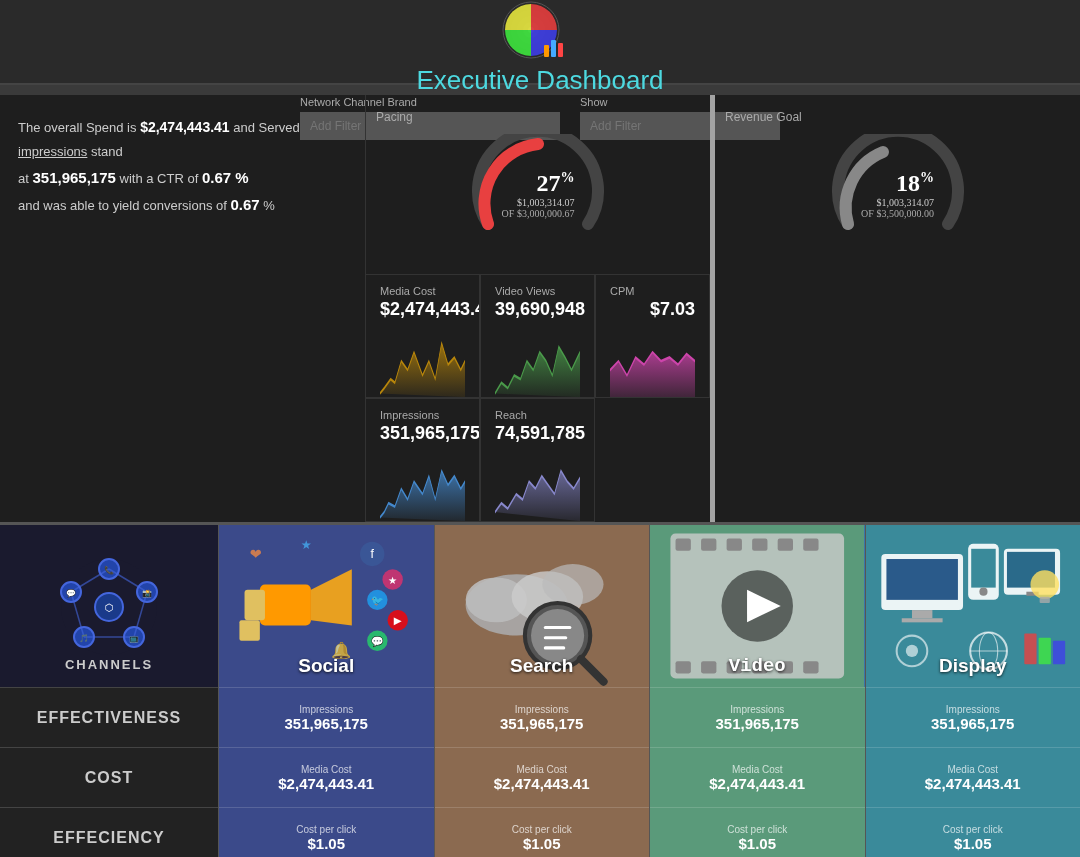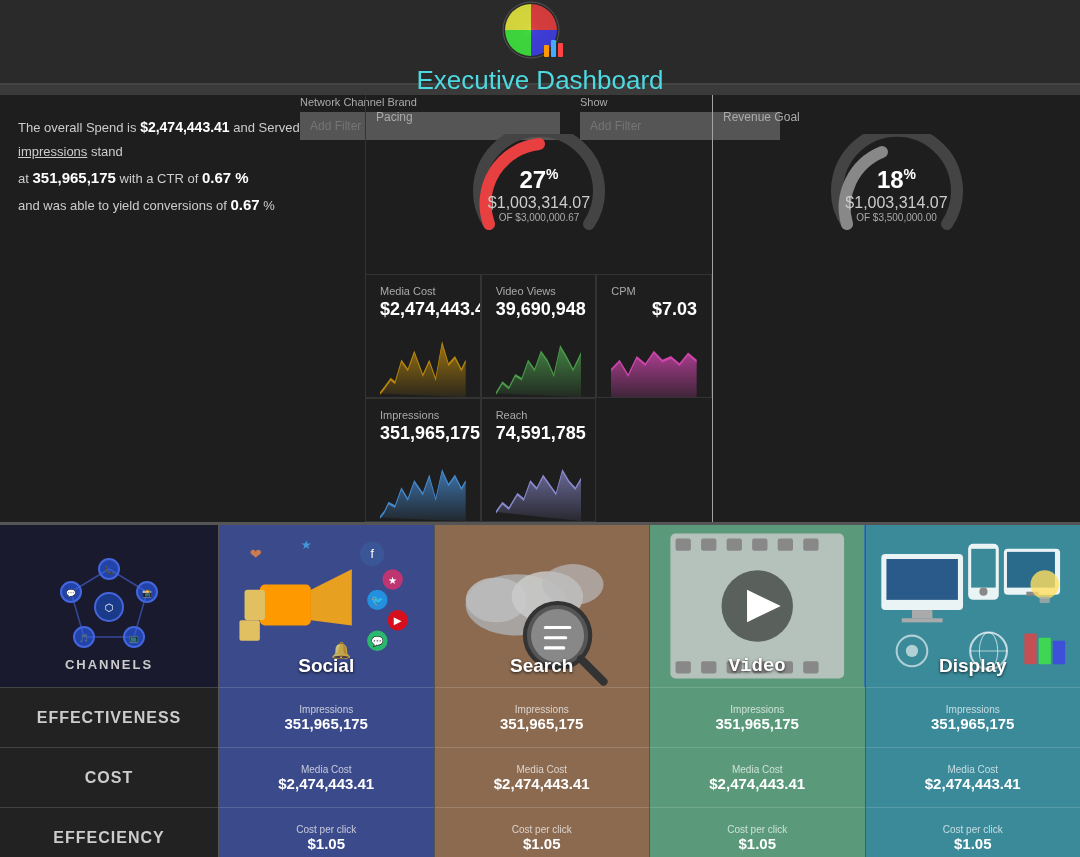--- a/index.html
+++ b/index.html
@@ -108,31 +108,32 @@
       height: 120px;
       display: flex;
       align-items: center;
       justify-content: center;
     }
     .gauge-svg {
       position: absolute;
       top: 0; left: 0;
     }
     .gauge-center-text {
-      text-align: center;
+      text-align: right;
       z-index: 1;
+      font-family: Liberation Serif, serif;
     }
     .gauge-percent {
       font-size: 24px;
       font-weight: bold;
       color: #fff;
     }
     .gauge-percent sup { font-size: 14px; }
     .gauge-amount {
-      font-size: 16px;
+      font-size: 10px;
       color: #ccc;
     }
     .gauge-of {
       font-size: 10px;
       color: #aaa;
     }
 
     
     .metrics-grid {
       display: grid;
@@ -437,21 +438,21 @@
               </defs>
             <path d="M0,35 L15,30 L30,33 L50,25 L65,28 L80,18 L95,22 L110,15 L125,20 L140,25 L155,12 L170,18 L185,22 L200,16 L200,40 Z" fill="url(#g4)"></path>
             <path d="M0,35 L15,30 L30,33 L50,25 L65,28 L80,18 L95,22 L110,15 L125,20 L140,25 L155,12 L170,18 L185,22 L200,16" fill="none" stroke="#8888cc" stroke-width="1.5"></path>
           </svg>
         </div>
       </div>
 
     </div>
   </div>
 
-  <div class="gauge-panel" style="width:180px;flex-shrink:0;border-left:1px solid #a3a3a3;">
+  <div class="gauge-panel" style="width:180px;flex-shrink:0;border-left:5px solid #a3a3a3;">
     <span class="gauge-title">Revenue Goal</span>
     <div class="gauge-container">
       <svg class="gauge-svg" width="140" height="120" viewBox="0 0 140 120">
         <path d="M20,90 A60,60 0 1,1 120,90" fill="none" stroke="#444" stroke-width="12" stroke-linecap="round"></path>
 
         <path d="M20,90 A60,60 0 0,1 55,18" fill="none" stroke="#888" stroke-width="12" stroke-linecap="round"></path>
       </svg>
       <div class="gauge-center-text">
         <div class="gauge-percent"><span>18</span><sup>%</sup></div>
         <div class="gauge-amount">$1,003,314.07</div>

